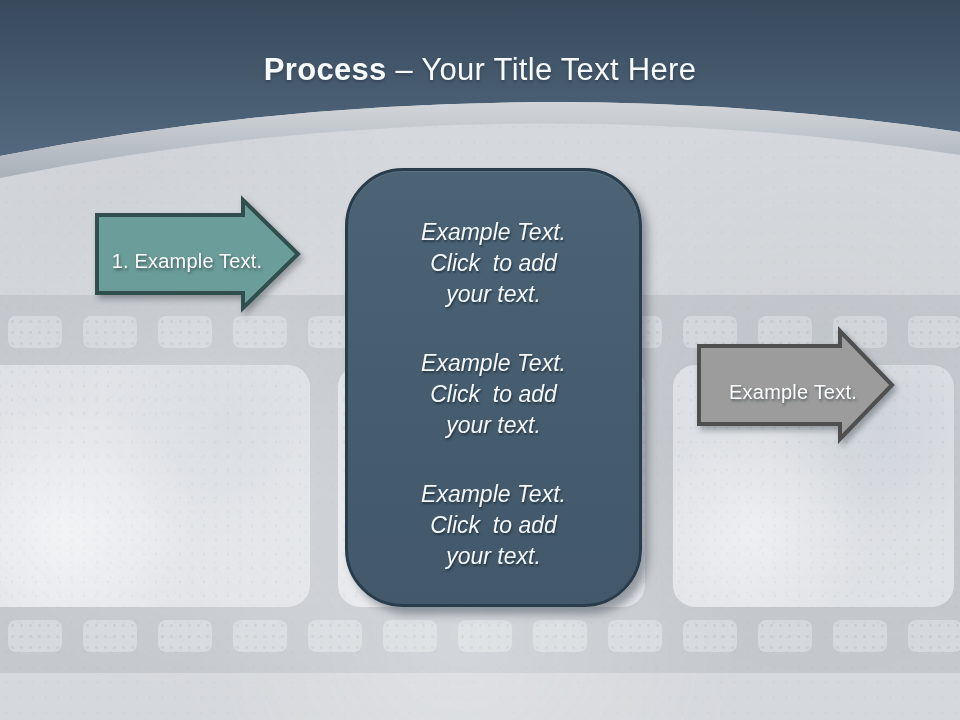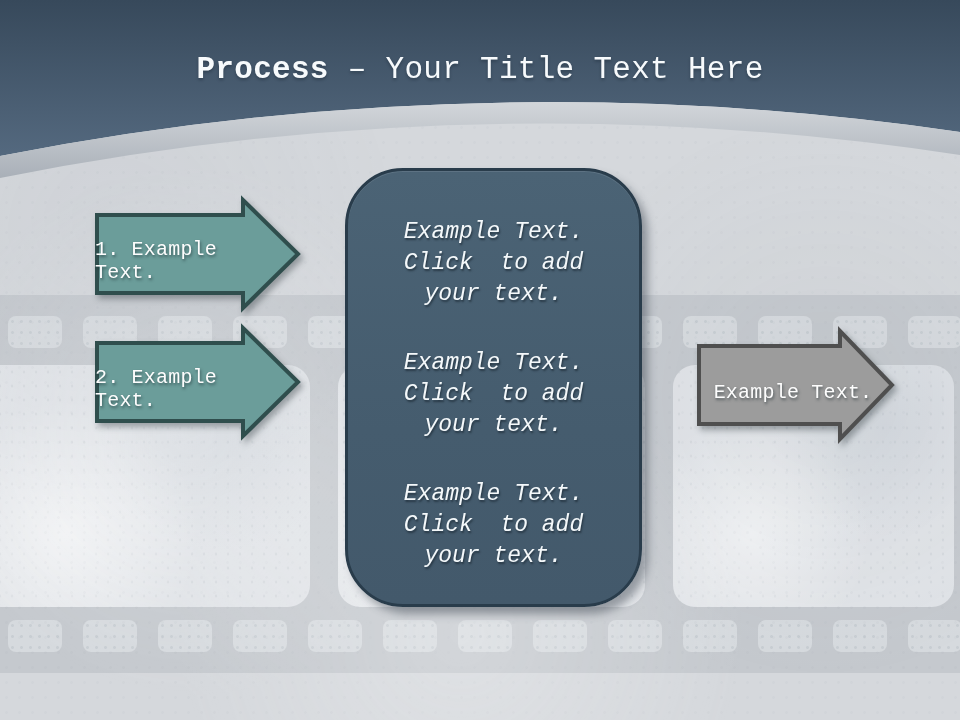--- a/index.html
+++ b/index.html
@@ -1,19 +1,19 @@
 <!DOCTYPE html>
 <html><head>
 <meta charset="utf-8">
 <style>
   html,body{margin:0;padding:0;}
   .slide{
     position:relative;width:960px;height:720px;overflow:hidden;
     background:#d5d8dc;
-    font-family:Liberation Mono, monospace;
+    font-family:Liberation Sans, sans-serif;
   }
   
   .bg-layer{position:absolute;inset:0;z-index:0;}
   .strip{position:absolute;left:0;top:295px;width:960px;height:378px;background:#c5c9ce;}
   .holes{position:absolute;left:8px;right:0;height:32px;display:flex;gap:21px;overflow:hidden;}
   .holes.top{top:21px;}
   .holes.bottom{top:325px;}
   .hole{flex:0 0 54px;height:32px;border-radius:8px;background:#d6dade;
         background-image:radial-gradient(rgba(140,150,160,0.18) 1px, transparent 1.6px);
         background-size:9px 11px;}
@@ -137,26 +137,20 @@
     <span class="t-bold">Process</span><span class="t-rest"> – Your Title Text Here</span>
   </div>
 
   <div class="arrow arrow-left a1">
     <svg viewBox="0 0 206 112">
       <polygon points="2,17 148,17 148,2 203,56 148,110 148,95 2,95" stroke-width="4" stroke-linejoin="miter" fill="#6B9D9A" stroke="#2F4E4D"></polygon>
     </svg>
     <span class="alabel">1. Example Text.</span>
   </div>
 
-  <div class="arrow arrow-left a2">
-    <svg viewBox="0 0 206 112">
-      <polygon points="2,17 148,17 148,2 203,56 148,110 148,95 2,95" stroke-width="4" stroke-linejoin="miter" fill="#6B9D9A" stroke="#2F4E4D"></polygon>
-    </svg>
-    <span class="alabel">2. Example Text.</span>
-  </div>
 
 
   <div class="panel">
     <div class="panel-inner">
       <div class="para">
         <span class="pline">Example Text.</span>
         <span class="pline">Click  to add</span>
         <span class="pline">your text.</span>
       </div>
       <div class="para">

